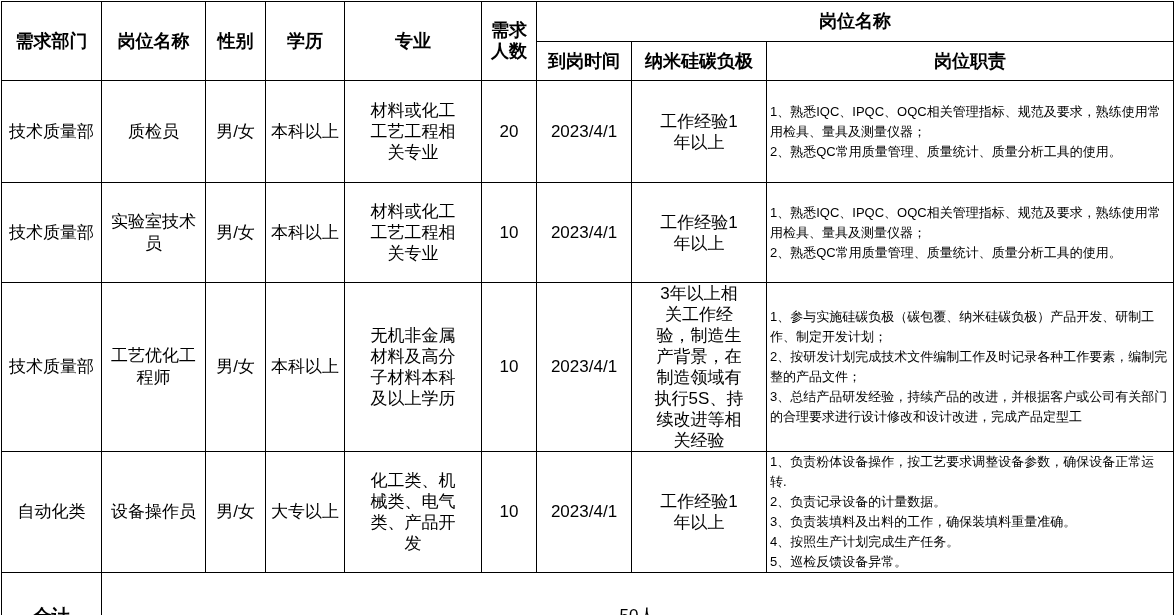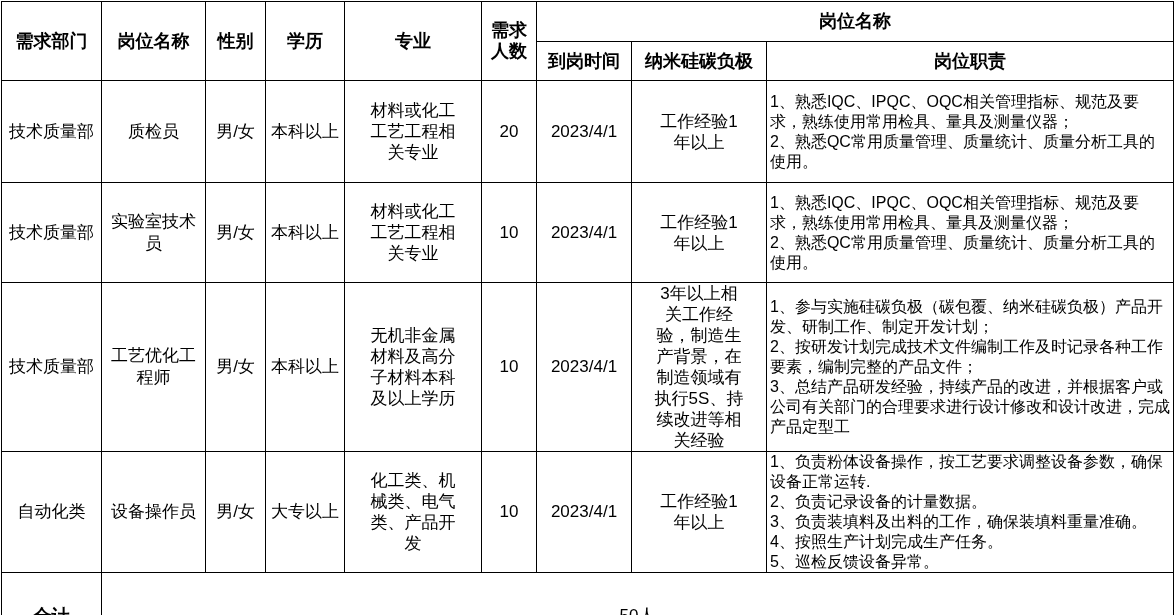--- a/index.html
+++ b/index.html
@@ -40,21 +40,21 @@
   }
   tr.row-group-header { height: 40px; }
   tr.row-sub-header   { height: 39px; }
   tr.row-1 { height: 102px; }
   tr.row-2 { height: 100px; }
   tr.row-3 { height: 138px; }
   tr.row-4 { height: 120px; }
   tr.row-total { height: 87px; margin-top: 47px; }
   td.cell-duties {
     text-align: left;
-    font-size: 16px;
+    font-size: 13px;
     line-height: 20px;
     padding: 0 3px;
   }
   td.cell-major, td.cell-special {
     padding: 0 20px;
     line-height: 21px;
   }
   td.cell-major { line-break: anywhere; }
   td.cell-total-label {
     font-size: 18px;

